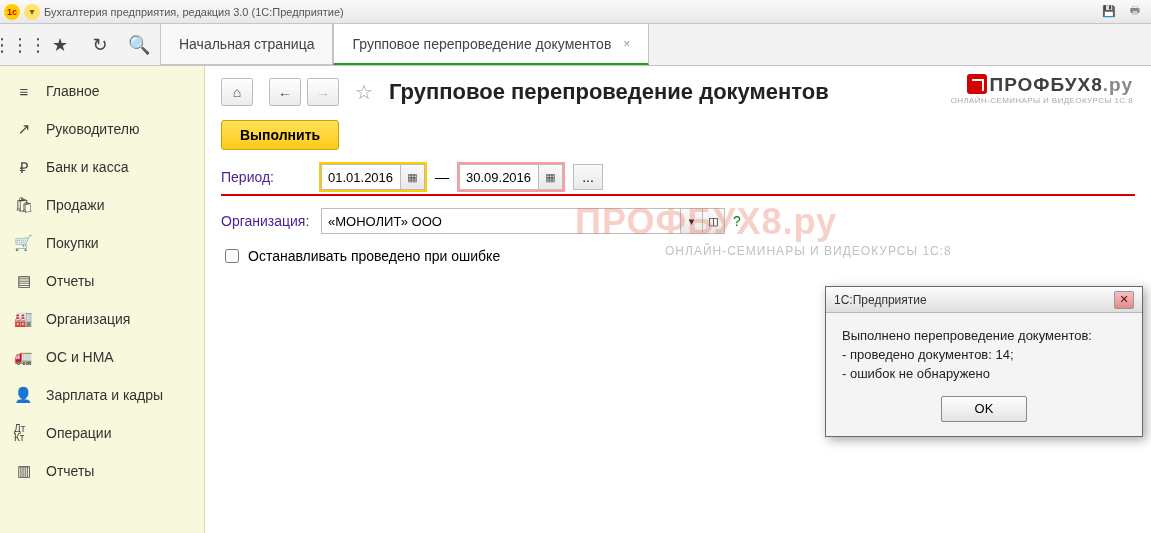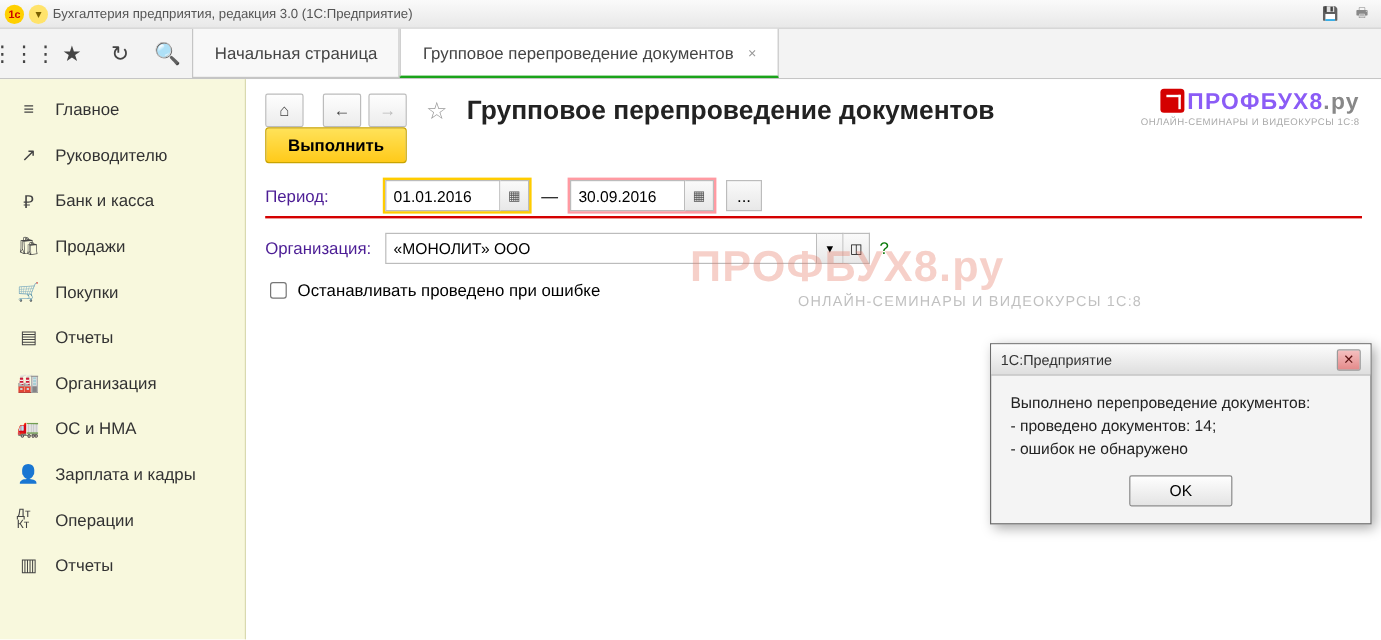--- a/index.html
+++ b/index.html
@@ -26,28 +26,28 @@
   .sidebar-handle { position: absolute; right: -4px; top: 0; width: 8px; height: 100%; cursor: ew-resize; }
   .side-item { display: flex; align-items: center; height: 38px; padding: 0 14px; font-size: 14px; color: #333; cursor: pointer; gap: 12px; }
   .side-icon { width: 20px; display: inline-flex; justify-content: center; color: #444; font-size: 15px; }
 
   .content { flex: 1; background: #fff; padding: 12px 16px; position: relative; }
   .cmdbar { display: flex; align-items: center; gap: 6px; }
   .sq-btn { width: 32px; height: 28px; border: 1px solid #bcbcbc; background: linear-gradient(#fefefe,#ececec); display: inline-flex; align-items: center; justify-content: center; cursor: pointer; font-size: 14px; color: #444; border-radius: 2px; }
   .page-title { font-size: 22px; font-weight: bold; color: #222; margin-left: 6px; }
   .star { font-size: 20px; color: #999; cursor: pointer; margin: 0 4px 0 10px; }
 
-  .exec-btn { margin-top: 0; }
+  .exec-btn { margin-top: 14px; }
   .yellow-btn { display: inline-flex; align-items: center; padding: 6px 18px; background: linear-gradient(#ffe259,#ffca1a); border: 1px solid #c9a400; border-radius: 3px; font-size: 14px; font-weight: bold; cursor: pointer; }
 
   .form { margin-top: 14px; }
   .form-row { display: flex; align-items: center; margin-bottom: 12px; font-size: 14px; }
   .form-label { width: 100px; color: #4c1d95; }
   .input-wrap { display: flex; align-items: center; }
-  .date-input { height: 26px; border: 1px solid #bcbcbc; padding: 0 6px; font-size: 13px; width: 96px; }
+  .date-input { height: 26px; border: 1px solid #bcbcbc; padding: 0 6px; font-size: 13px; width: 80px; }
   .cal-btn { width: 24px; height: 26px; border: 1px solid #bcbcbc; border-left: none; background: linear-gradient(#fafafa,#e8e8e8); display: inline-flex; align-items: center; justify-content: center; font-size: 11px; cursor: pointer; color: #555; }
   .hl-yellow { box-shadow: 0 0 0 2px #ffcc00; }
   .hl-pink { box-shadow: 0 0 0 2px #ff9aa2; }
   .dash { margin: 0 10px; }
   .dots-btn { width: 30px; height: 26px; border: 1px solid #bcbcbc; background: linear-gradient(#fafafa,#e8e8e8); margin-left: 10px; display: inline-flex; align-items: center; justify-content: center; cursor: pointer; }
   .red-underline { position: relative; }
   .red-underline::after { content: ""; position: absolute; left: 0; right: 0; bottom: -6px; height: 2px; background: #d40000; }
 
   .org-input { height: 26px; border: 1px solid #bcbcbc; padding: 0 6px; font-size: 13px; width: 360px; }
   .small-side-btn { width: 22px; height: 26px; border: 1px solid #bcbcbc; border-left: none; background: linear-gradient(#fafafa,#e8e8e8); display: inline-flex; align-items: center; justify-content: center; font-size: 11px; cursor: pointer; }
@@ -56,21 +56,21 @@
   .checkbox-row { display: flex; align-items: center; gap: 6px; font-size: 14px; }
   .checkbox-row input { width: 14px; height: 14px; }
 
   
   .watermark { position: absolute; left: 370px; top: 135px; font-size: 36px; font-weight: bold; color: rgba(230,120,100,0.35); pointer-events: none; letter-spacing: 1px; }
   .watermark-sub { position: absolute; left: 460px; top: 178px; font-size: 12px; color: rgba(150,150,150,0.6); pointer-events: none; letter-spacing: 1px; }
 
   
   .logo { position: absolute; right: 18px; top: 8px; text-align: right; }
   .logo-main { font-size: 19px; font-weight: bold; letter-spacing: 1px; }
-  .logo-main .red { color: #8b5cf6; }
+  .logo-main .red { color: #404040; }
   .logo-main .gray { color: #888; }
   .logo-sq { display: inline-block; width: 20px; height: 20px; background: #d40000; border-radius: 3px; vertical-align: -3px; margin-right: 2px; position: relative; }
   .logo-sq::after { content:""; position:absolute; left:5px; top:5px; width:10px; height:10px; border:2px solid #fff; border-left:none; border-bottom:none; }
   .logo-sub { font-size: 8px; color: #aaa; letter-spacing: 0.4px; }
 
   
   .dialog { position: absolute; left: 620px; top: 220px; width: 318px; border: 1px solid #6b6b6b; background: #f4f4f4; box-shadow: 3px 3px 10px rgba(0,0,0,0.35); }
   .dialog-title { height: 26px; background: linear-gradient(#fdfdfd,#dedede); border-bottom: 1px solid #b8b8b8; display: flex; align-items: center; padding: 0 8px; font-size: 12px; color: #333; }
   .dialog-close { margin-left: auto; width: 20px; height: 18px; border: 1px solid #9a9a9a; background: linear-gradient(#f4c0c0,#e48a8a); display: inline-flex; align-items: center; justify-content: center; font-size: 11px; cursor: pointer; color: #5a1010; border-radius: 2px; }
   .dialog-body { padding: 14px 16px 4px; font-size: 13px; color: #222; line-height: 1.45; }

